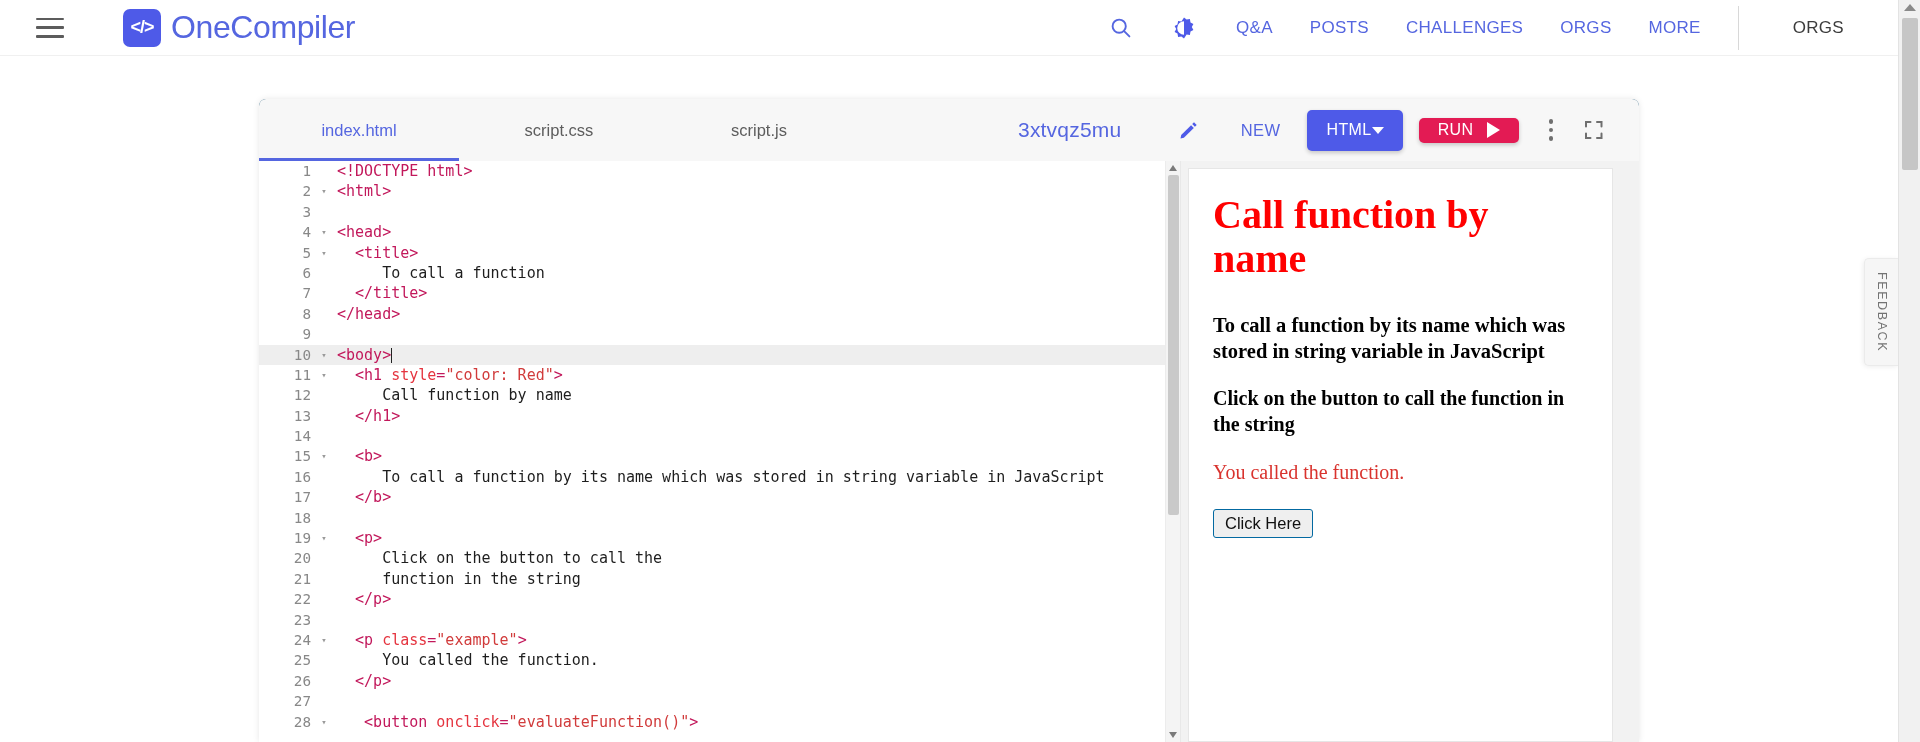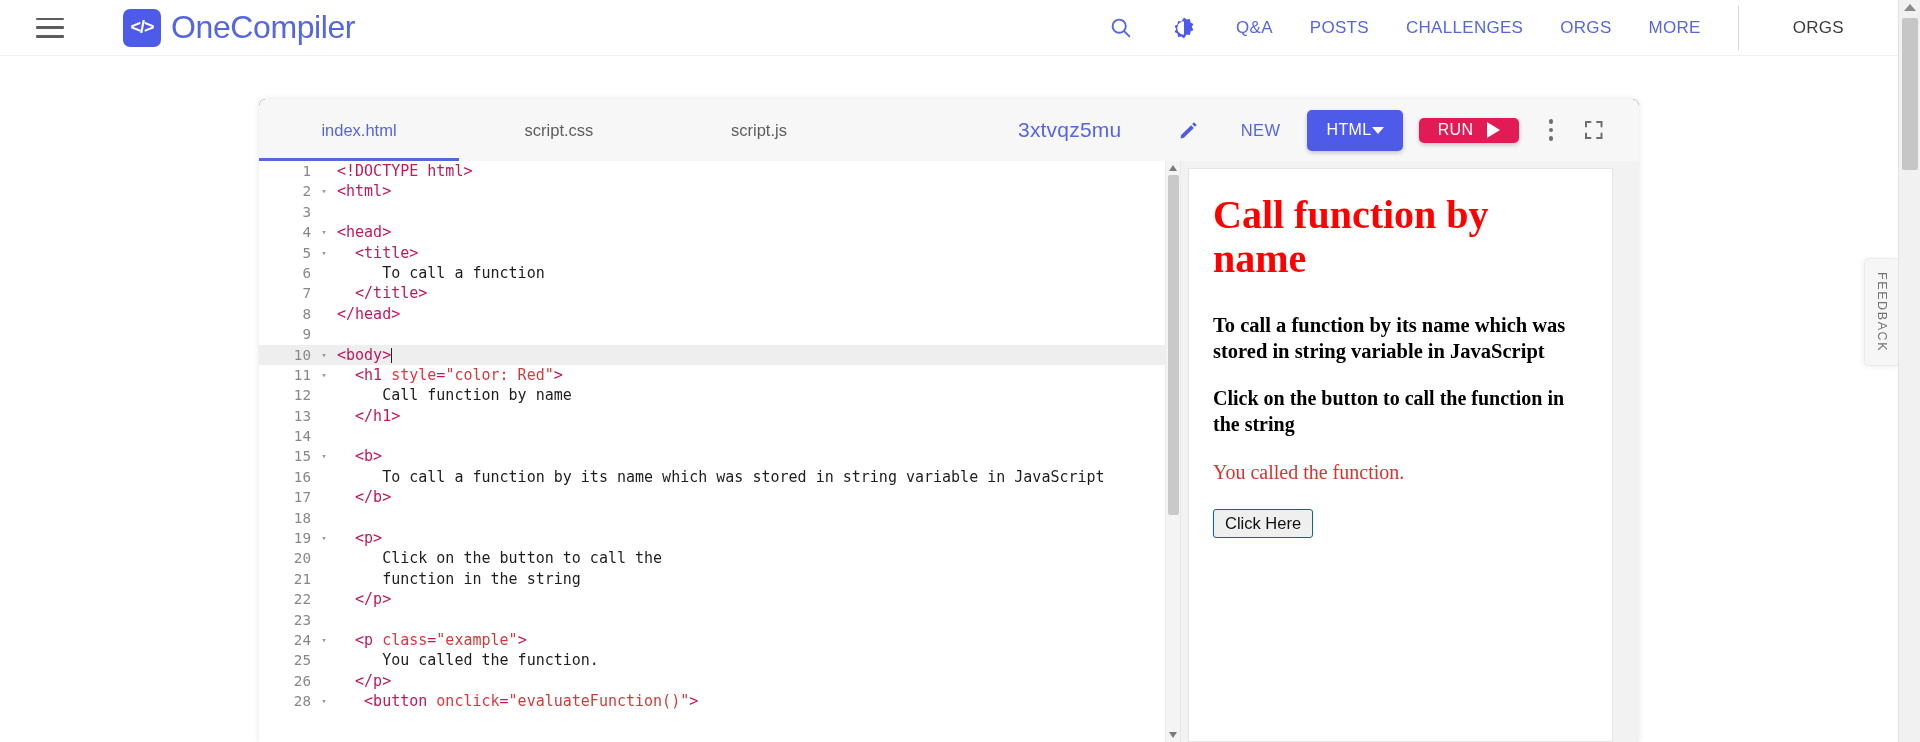--- a/index.html
+++ b/index.html
@@ -383,20 +383,21 @@
           <div class="code-line"><span class="ln">17</span><span class="fold"></span><span class="code-text"><span class="tk-tag">  &lt;/b&gt;</span></span></div>
           <div class="code-line"><span class="ln">18</span><span class="fold"></span><span class="code-text"></span></div>
           <div class="code-line"><span class="ln">19</span><span class="fold">▾</span><span class="code-text"><span class="tk-tag">  &lt;p&gt;</span></span></div>
           <div class="code-line"><span class="ln">20</span><span class="fold"></span><span class="code-text"><span class="tk-txt">     Click on the button to call the</span></span></div>
           <div class="code-line"><span class="ln">21</span><span class="fold"></span><span class="code-text"><span class="tk-txt">     function in the string</span></span></div>
           <div class="code-line"><span class="ln">22</span><span class="fold"></span><span class="code-text"><span class="tk-tag">  &lt;/p&gt;</span></span></div>
           <div class="code-line"><span class="ln">23</span><span class="fold"></span><span class="code-text"></span></div>
           <div class="code-line"><span class="ln">24</span><span class="fold">▾</span><span class="code-text"><span class="tk-tag">  &lt;p </span><span class="tk-attr">class</span><span class="tk-tag">=</span><span class="tk-str">"example"</span><span class="tk-tag">&gt;</span></span></div>
           <div class="code-line"><span class="ln">25</span><span class="fold"></span><span class="code-text"><span class="tk-txt">     You called the function.</span></span></div>
           <div class="code-line"><span class="ln">26</span><span class="fold"></span><span class="code-text"><span class="tk-tag">  &lt;/p&gt;</span></span></div>
+          <div class="code-line"><span class="ln">27</span><span class="fold"></span><span class="code-text"></span></div>
           <div class="code-line"><span class="ln">28</span><span class="fold">▾</span><span class="code-text"><span class="tk-tag">   &lt;button </span><span class="tk-attr">onclick</span><span class="tk-tag">=</span><span class="tk-str">"evaluateFunction()"</span><span class="tk-tag">&gt;</span></span></div>
         </div>
 
       <div class="edit-scroll">
         <div class="arrow-up"></div>
         <div class="thumb"></div>
         <div class="arrow-dn"></div>
       </div>
     </div>
 

